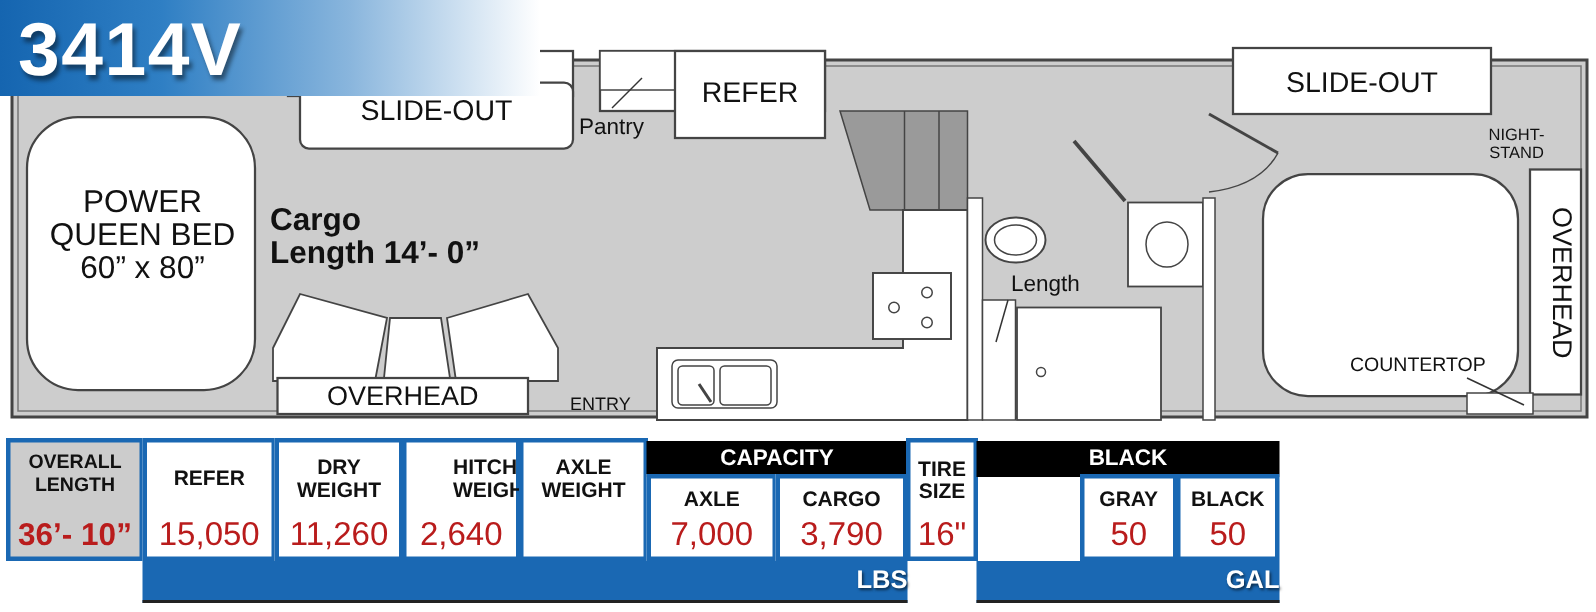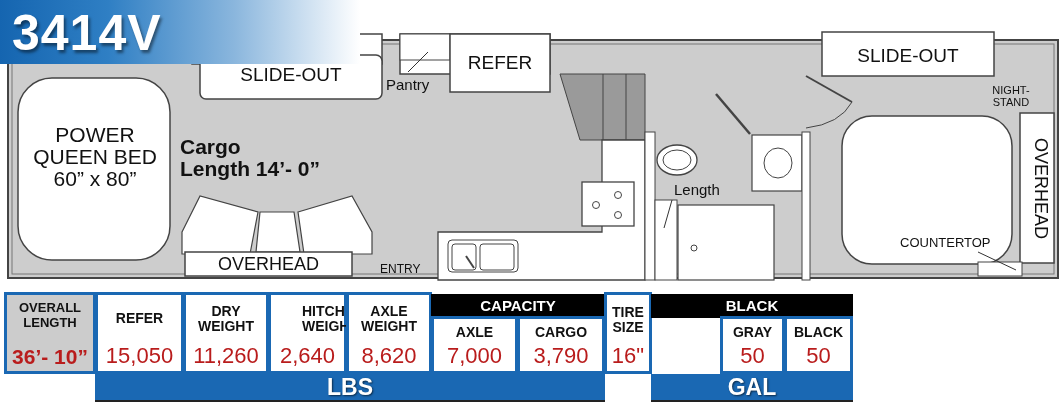--- a/index.html
+++ b/index.html
@@ -15,21 +15,21 @@
   .plan { position: absolute; left: 0; top: 0; width: 1064px; height: 290px; }
   .abs { position: absolute; }
   .lbl { position: absolute; font-family: "Liberation Sans", sans-serif; color: #111; text-align: center; line-height: 1.05; }
 
   
   .specs { position: absolute; left: 0; top: 292px; width: 860px; height: 116px; }
   .cell { position: absolute; border: 3px solid #1a68b3; background: #fff; text-align: center; }
   .cell .h { font-weight: bold; font-size: 14px; line-height: 15px; color: #111; }
   .cell .v { font-size: 22px; color: #b91c1c; position: absolute; left: 0; right: 0; bottom: 2px; }
   .blackhdr { position: absolute; background: #000; color: #fff; font-weight: bold; font-size: 15px; text-align: center; line-height: 24px; }
-  .bluebar { position: absolute; background: #1a68b3; color: #fff; font-weight: bold; font-size: 23px; text-align: center; line-height: 26px;
+  .bluebar { position: absolute; background: #1a68b3; color: #fff; font-weight: bold; font-size: 17px; text-align: right; line-height: 26px;
     text-shadow: 1px 1px 2px rgba(0,0,0,0.6); border-bottom: 2px solid #222; }
 </style>
 </head>
 <body>
 
 <div class="plan">
   <svg class="abs" style="left:0;top:0" width="1064" height="290">
 
     <rect x="8" y="40" width="1050" height="238" fill="#cdcdcd" stroke="#444" stroke-width="2"></rect>
     <rect x="12" y="44" width="1042" height="230" fill="none" stroke="#777" stroke-width="1"></rect>
@@ -144,21 +144,20 @@
       <div>HITCH</div>
       <div>WEIGHT</div>
     </div>
     <div class="v">2,640</div>
   </div>
   <div class="cell" style="left:346px;top:0;width:86px;height:82px;">
     <div class="h" style="margin-top:9px;">
       <div>AXLE</div>
       <div>WEIGHT</div>
     </div>
-    <div class="v">8,620</div>
   </div>
 
   <div class="blackhdr" style="left:431px;top:2px;width:174px;height:24px;">CAPACITY</div>
   <div class="cell" style="left:431px;top:24px;width:87px;height:58px;">
     <div class="h" style="margin-top:6px;">AXLE</div>
     <div class="v">7,000</div>
   </div>
   <div class="cell" style="left:517px;top:24px;width:88px;height:58px;">
     <div class="h" style="margin-top:6px;">CARGO</div>
     <div class="v">3,790</div>

